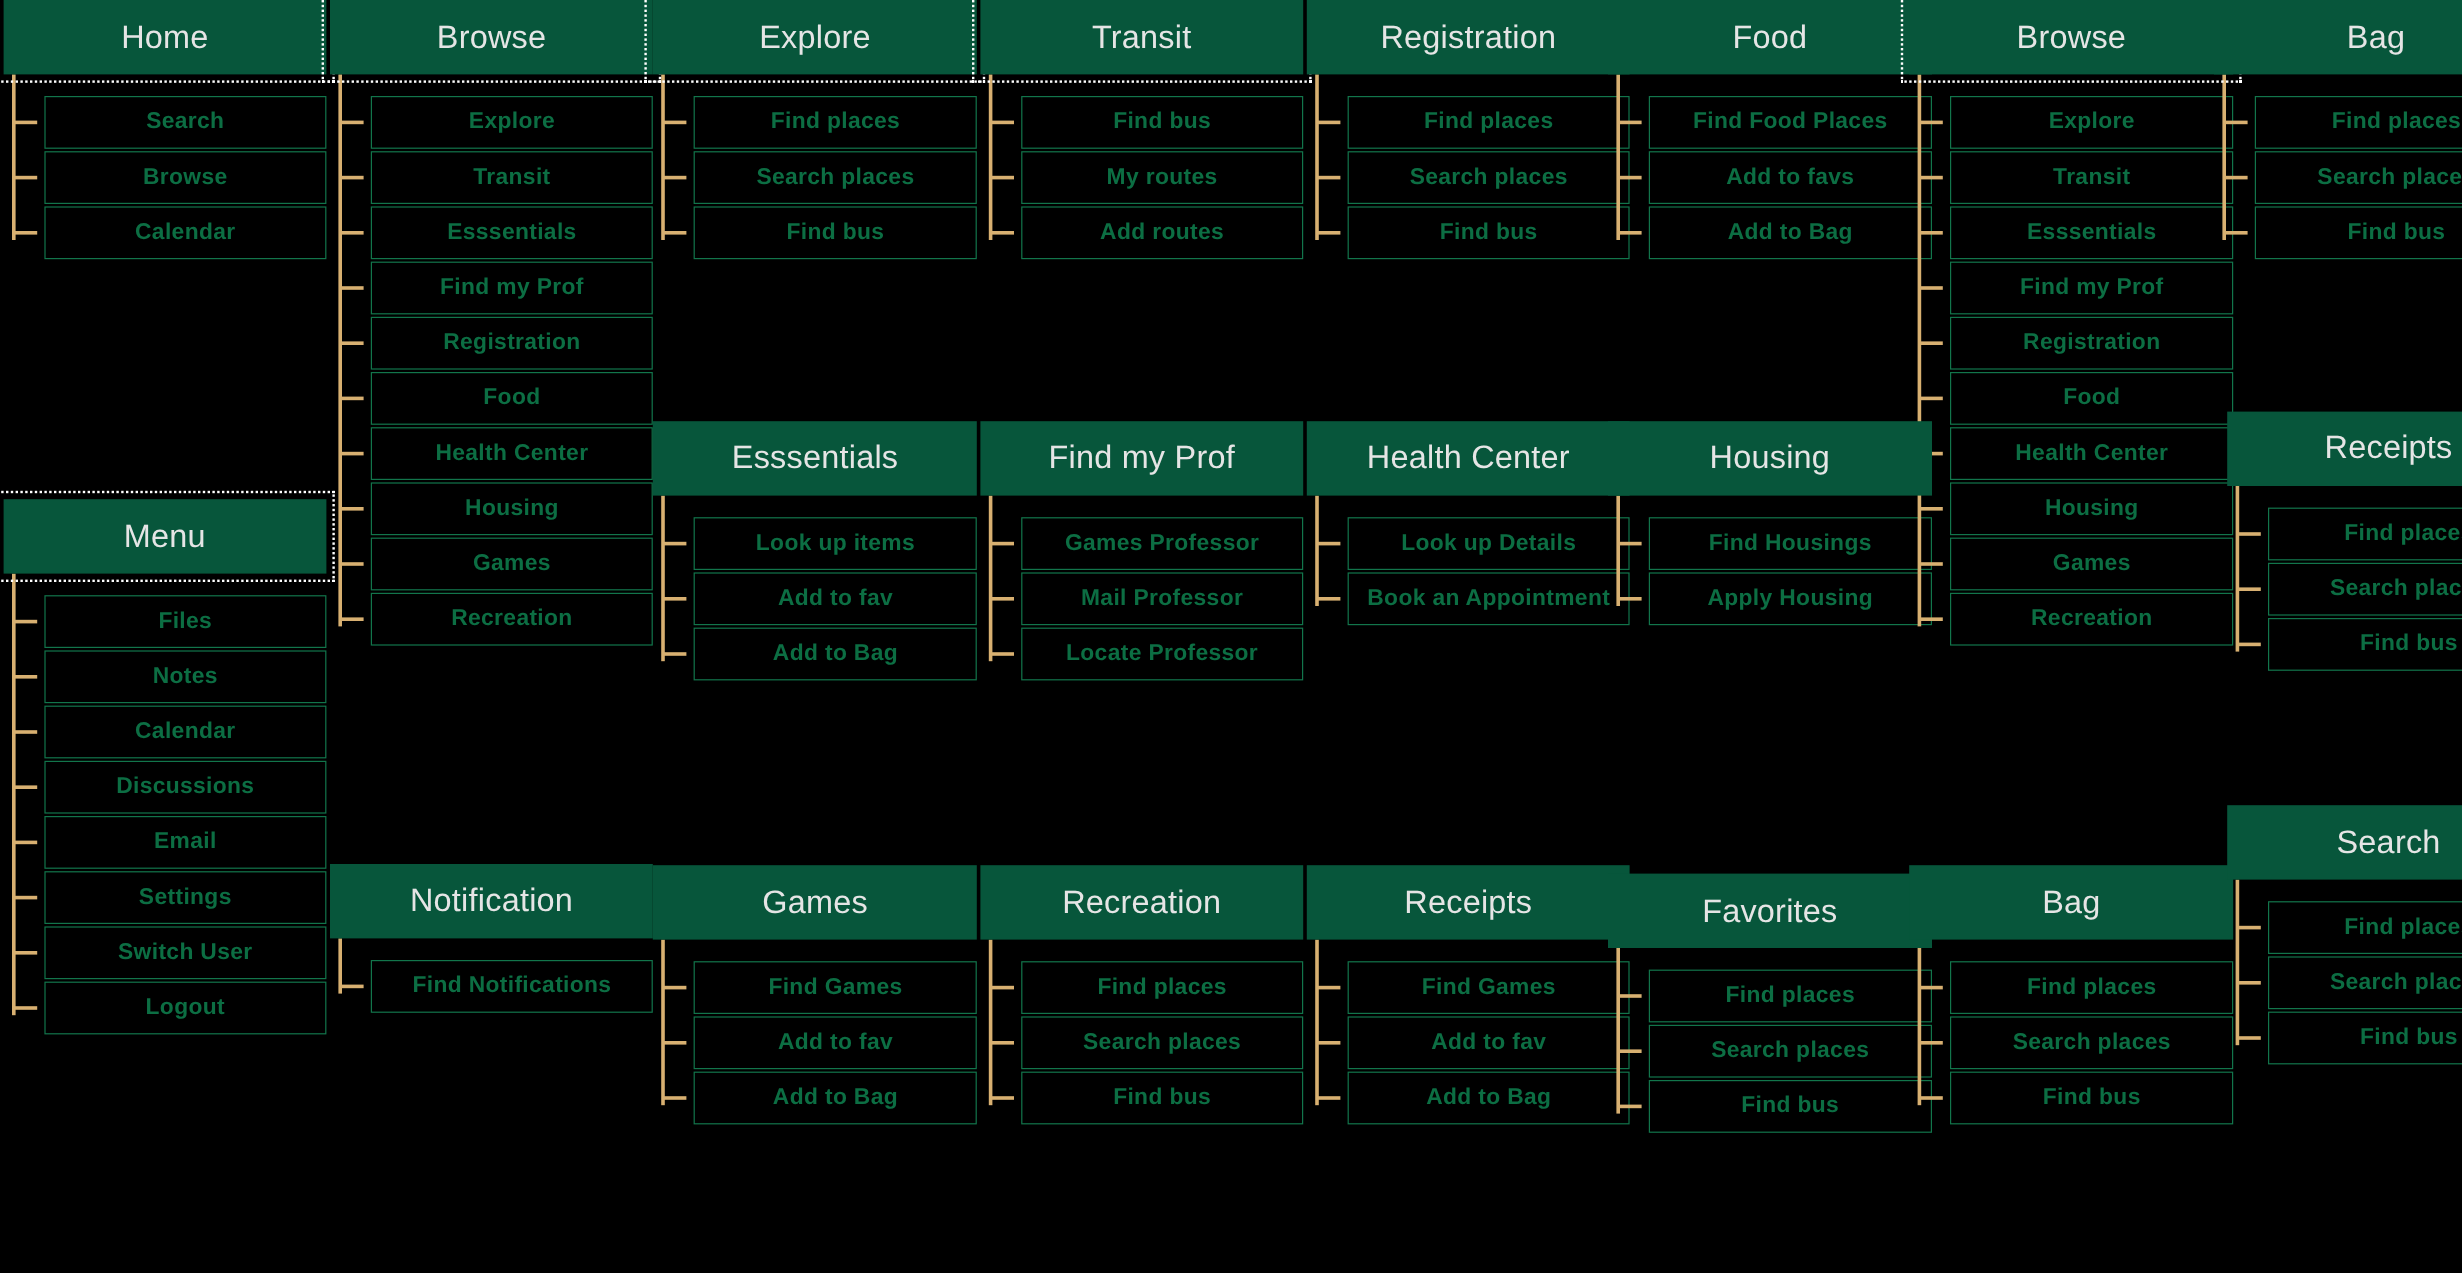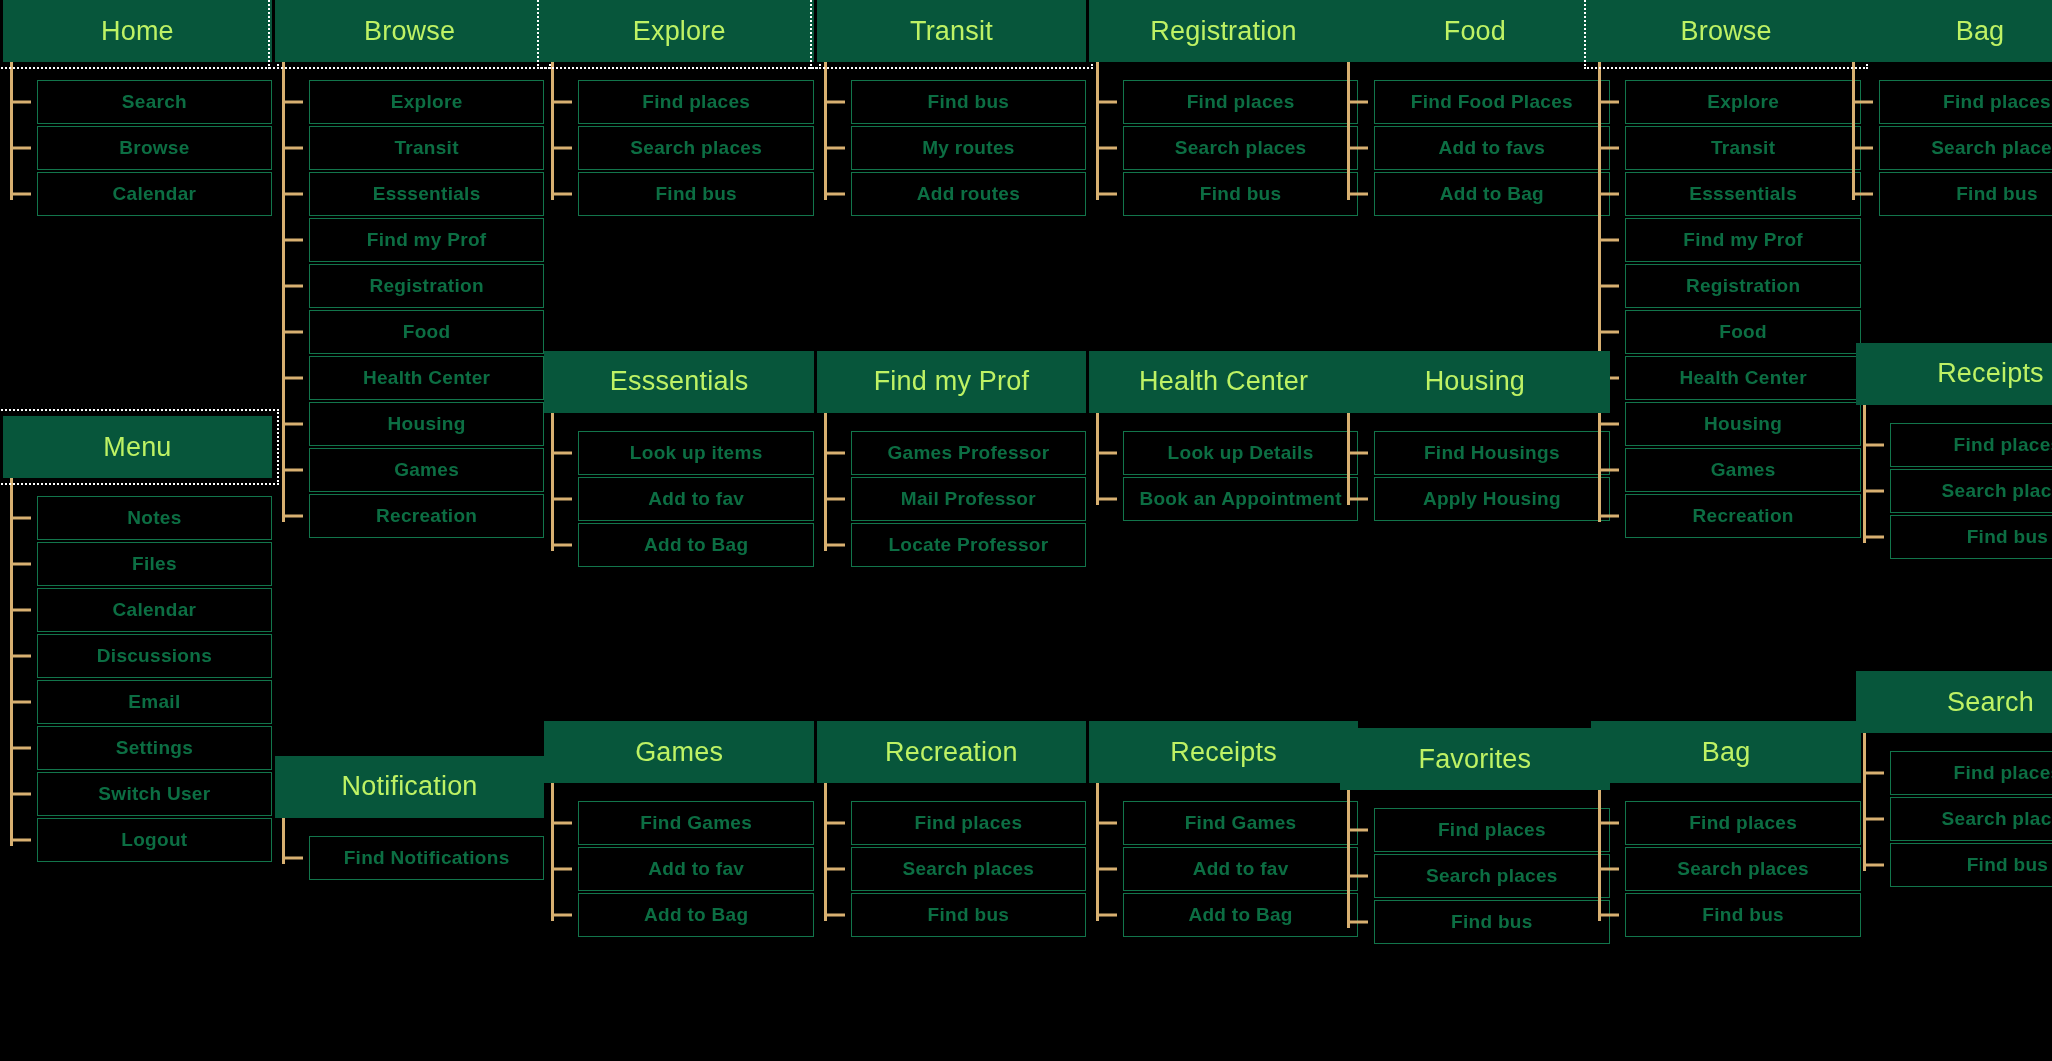--- a/index.html
+++ b/index.html
@@ -19,21 +19,21 @@
   }
 
   
   .group {
     position: absolute;
   }
 
   .group-header {
     position: relative;
     background: #07563b;
-    color: #bef264;
+    color: #e5e5e5;
     font-size: 27px;
     font-weight: 400;
     letter-spacing: 0.2px;
     text-align: center;
     display: flex;
     align-items: center;
     justify-content: center;
     height: 62px;
     z-index: 3;
   }
@@ -96,22 +96,22 @@
       <div class="group-header selected">Home</div>
       <div class="children">
         <div class="child">Search</div>
         <div class="child">Browse</div>
         <div class="child">Calendar</div>
       </div>
     </div>
     <div class="group" style="left: 2.61735px; top: 416.158px; width: 269.587px;">
       <div class="group-header selected">Menu</div>
       <div class="children">
+        <div class="child">Files</div>
         <div class="child">Notes</div>
-        <div class="child">Files</div>
         <div class="child">Calendar</div>
         <div class="child">Discussions</div>
         <div class="child">Email</div>
         <div class="child">Settings</div>
         <div class="child">Switch User</div>
         <div class="child">Logout</div>
       </div>
     </div>
     <div class="group" style="left: 274.821px; top: 0px; width: 269.587px;">
       <div class="group-header selected">Browse</div>
@@ -121,21 +121,21 @@
         <div class="child">Esssentials</div>
         <div class="child">Find my Prof</div>
         <div class="child">Registration</div>
         <div class="child">Food</div>
         <div class="child">Health Center</div>
         <div class="child">Housing</div>
         <div class="child">Games</div>
         <div class="child">Recreation</div>
       </div>
     </div>
-    <div class="group" style="left: 274.821px; top: 719.77px; width: 269.587px; margin-top: 36px;">
+    <div class="group" style="left: 274.821px; top: 719.77px; width: 269.587px;">
       <div class="group-header">Notification</div>
       <div class="children">
         <div class="child">Find Notifications</div>
       </div>
     </div>
     <div class="group" style="left: 544.408px; top: 0px; width: 269.587px;">
       <div class="group-header selected">Explore</div>
       <div class="children">
         <div class="child">Find places</div>
         <div class="child">Search places</div>

